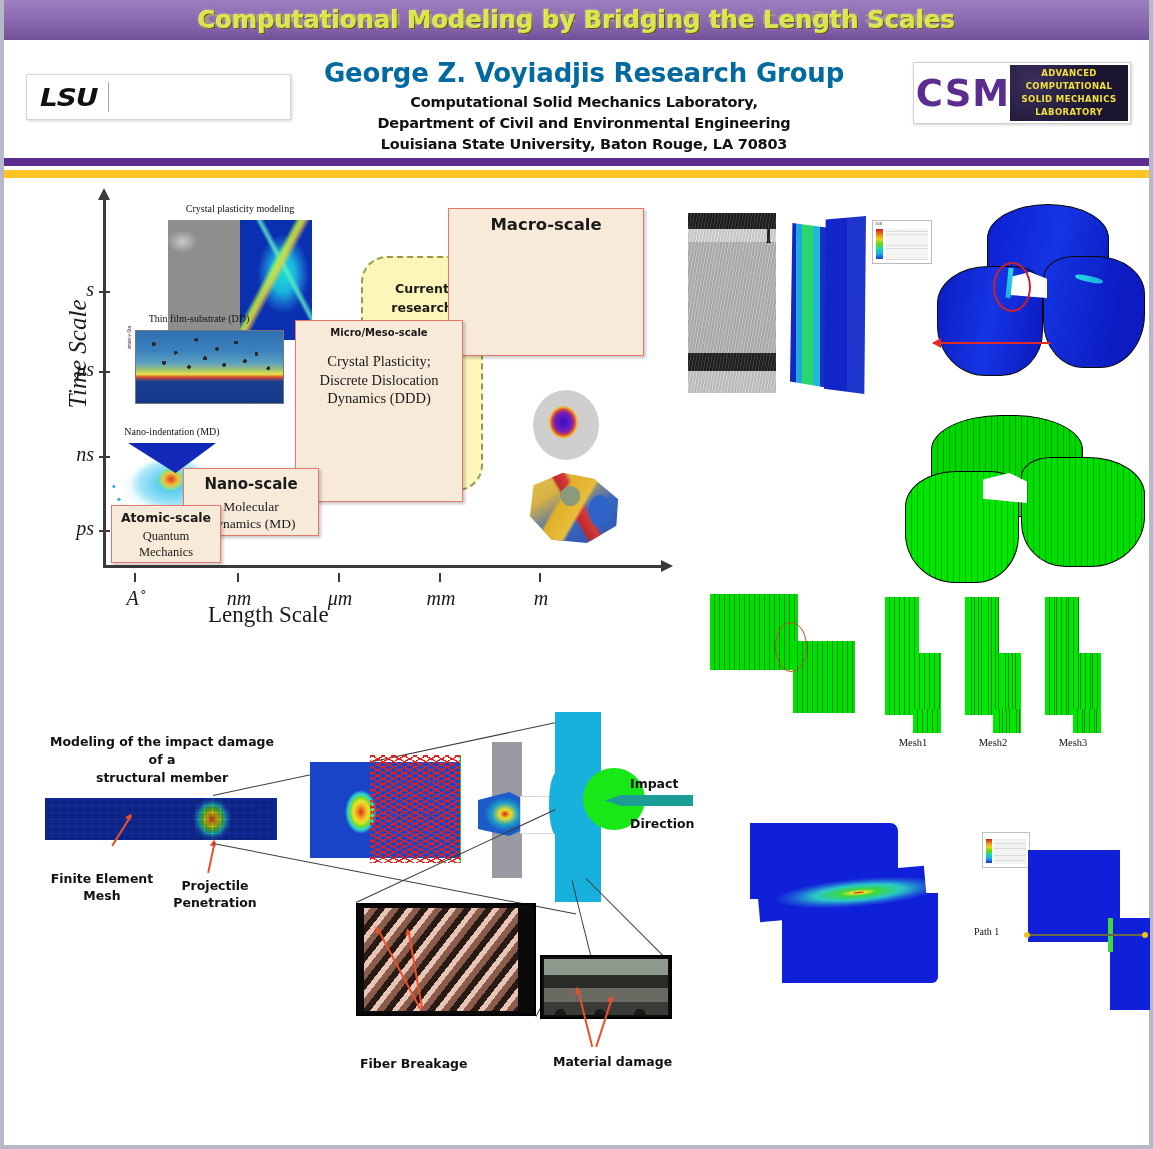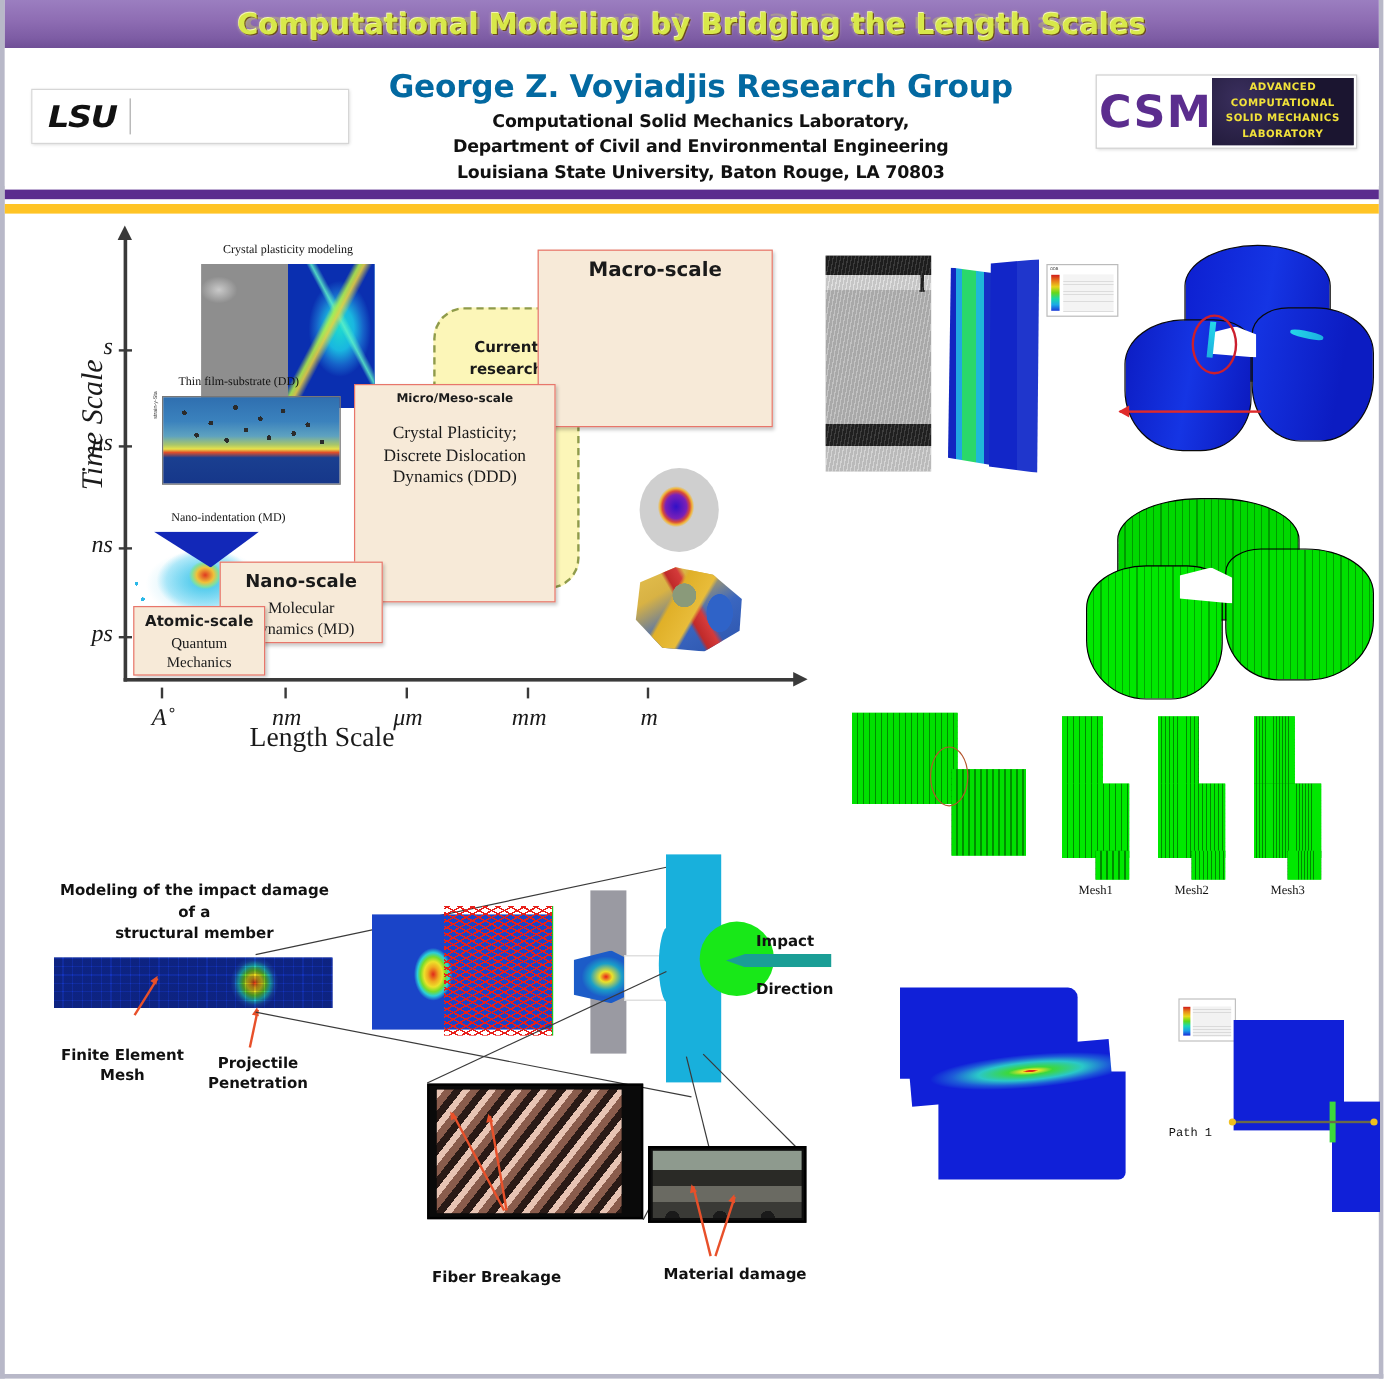--- a/index.html
+++ b/index.html
@@ -133,21 +133,21 @@
     color:#1a1a1a;text-align:center;padding-top:22px;box-sizing:border-box;line-height:1.5;
     z-index:1;
   }
 
   
   .thumb{position:absolute;}
   .thumb-cap{
     position:absolute;width:100%;text-align:center;top:-17px;
     font-size:10px;color:#111;font-family:"Liberation Serif", serif;white-space:nowrap;
   }
-  .cap-left{text-align:right;left:0;}
+  .cap-left{text-align:center;left:0;}
 
   .cp-sem{
     position:absolute;left:0;top:0;width:72px;height:120px;
     background:
       radial-gradient(ellipse 22px 16px at 20% 18%,#c9c9c9,#8e8e8e 70%),
       radial-gradient(ellipse 24px 18px at 70% 30%,#dadada,#979797 70%),
       radial-gradient(ellipse 20px 22px at 35% 62%,#bdbdbd,#878787 70%),
       radial-gradient(ellipse 22px 20px at 78% 75%,#cfcfcf,#909090 70%),
       linear-gradient(160deg,#b5b5b5,#6f6f6f);
   }
@@ -442,21 +442,21 @@
     transform:rotate(-5deg);
   }
   .contour-path{
     position:absolute;left:1010px;top:850px;width:140px;height:160px;
   }
   .cp-up{position:absolute;left:18px;top:0;width:92px;height:92px;background:#1020d8;}
   .cp-dn{position:absolute;left:100px;top:68px;width:40px;height:92px;background:#1020d8;}
   .cp-line{position:absolute;left:16px;top:84px;width:120px;height:2px;background:#6a6a4a;}
   .cp-dot{position:absolute;width:6px;height:6px;background:#f0c020;border-radius:50%;top:82px;}
   .cp-green{position:absolute;left:98px;top:68px;width:5px;height:34px;background:#3cd83c;}
-  .path-label{position:absolute;left:-36px;top:76px;font-size:10px;color:#111;font-family:Liberation Mono, monospace;margin-top:14px;}
+  .path-label{position:absolute;left:-36px;top:76px;font-size:10px;color:#111;font-family:Liberation Serif, serif;}
   .legend-sm{position:absolute;left:-28px;top:-18px;width:46px;height:34px;background:#fff;border:1px solid #c0c0c0;}
   .legend-sm .bar{position:absolute;left:3px;top:6px;width:6px;height:24px;
     background:linear-gradient(to bottom,#d01a1a,#e8881a,#e8d81a,#5cd81a,#1ad8b8,#1aa0e8,#1a2ad8);}
   .legend-sm .rows{position:absolute;left:11px;top:6px;width:32px;height:25px;
     background:repeating-linear-gradient(to bottom,#f2f2f2 0 2px,#dadada 2px 2.4px);}
 </style>
 </head>
 <body>
 
 <div class="poster">

